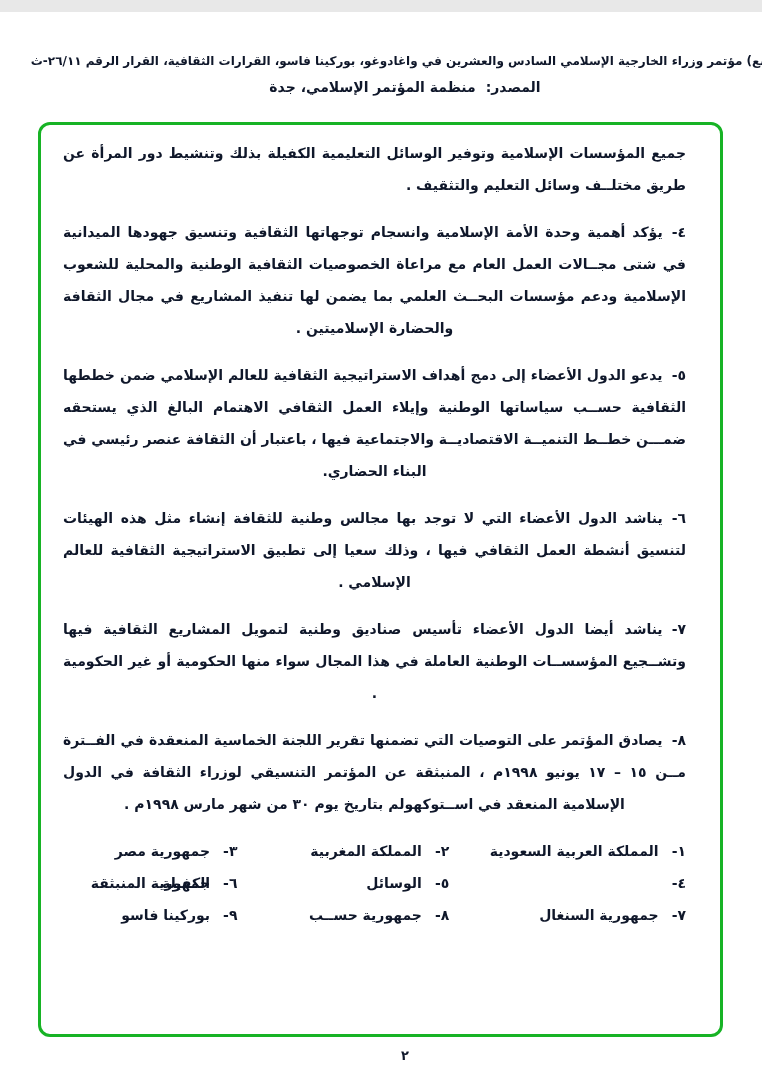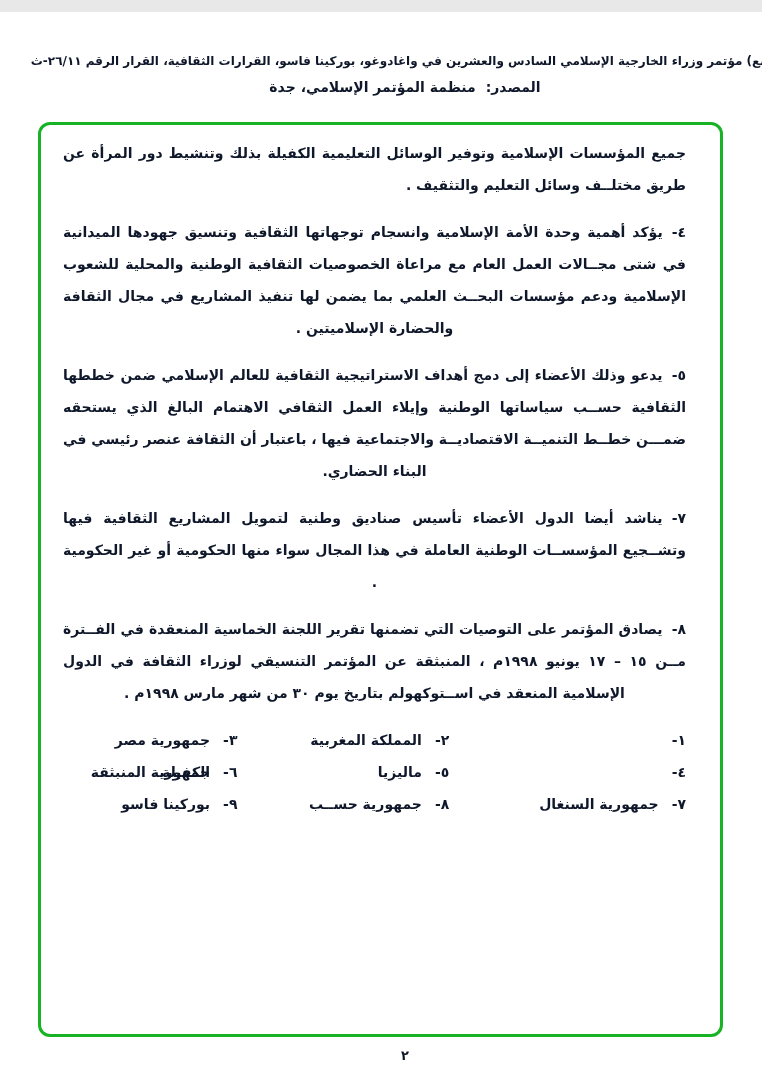--- a/index.html
+++ b/index.html
@@ -66,49 +66,51 @@
   <div class="hdr2">
     <span class="src-label">المصدر:</span><span>منظمة المؤتمر الإسلامي، جدة</span>
   </div>
 
   <div class="frame" style="border-color: rgb(23, 179, 37);">
 
     <p class="cont">جميع المؤسسات الإسلامية وتوفير الوسائل التعليمية الكفيلة بذلك وتنشيط دور المرأة عن طريق مختلــف وسائل التعليم والتثقيف .</p>
 
     <p class="item"><span class="num">٤-</span><span>يؤكد أهمية وحدة الأمة الإسلامية وانسجام توجهاتها الثقافية وتنسيق جهودها الميدانية في شتى مجــالات العمل العام مع مراعاة الخصوصيات الثقافية الوطنية والمحلية للشعوب الإسلامية ودعم مؤسسات البحــث العلمي بما يضمن لها تنفيذ المشاريع في مجال الثقافة والحضارة الإسلاميتين .</span></p>
 
-    <p class="item"><span class="num">٥-</span><span>يدعو وذلك الأعضاء إلى دمج أهداف الاستراتيجية الثقافية للعالم الإسلامي ضمن خططها الثقافية حســب سياساتها الوطنية وإيلاء العمل الثقافي الاهتمام البالغ الذي يستحقه ضمـــن خطــط التنميــة الاقتصاديــة والاجتماعية فيها ، باعتبار أن الثقافة عنصر رئيسي في البناء الحضاري.</span></p>
+    <p class="item"><span class="num">٥-</span><span>يدعو الدول الأعضاء إلى دمج أهداف الاستراتيجية الثقافية للعالم الإسلامي ضمن خططها الثقافية حســب سياساتها الوطنية وإيلاء العمل الثقافي الاهتمام البالغ الذي يستحقه ضمـــن خطــط التنميــة الاقتصاديــة والاجتماعية فيها ، باعتبار أن الثقافة عنصر رئيسي في البناء الحضاري.</span></p>
 
+    <p class="item"><span class="num">٦-</span><span>يناشد الدول الأعضاء التي لا توجد بها مجالس وطنية للثقافة إنشاء مثل هذه الهيئات لتنسيق أنشطة العمل الثقافي فيها ، وذلك سعيا إلى تطبيق الاستراتيجية الثقافية للعالم الإسلامي .</span></p>
 
     <p class="item"><span class="num">٧-</span><span>يناشد أيضا الدول الأعضاء تأسيس صناديق وطنية لتمويل المشاريع الثقافية فيها وتشــجيع المؤسســات الوطنية العاملة في هذا المجال سواء منها الحكومية أو غير الحكومية .</span></p>
 
     <p class="item"><span class="num">٨-</span><span>يصادق المؤتمر على التوصيات التي تضمنها تقرير اللجنة الخماسية المنعقدة في الفــترة مــن ١٥ – ١٧ يونيو ١٩٩٨م ، المنبثقة عن المؤتمر التنسيقي لوزراء الثقافة في الدول الإسلامية المنعقد في اســتوكهولم بتاريخ يوم ٣٠ من شهر مارس ١٩٩٨م .</span></p>
 
 
     <div class="council">
       <div class="c-row">
         <div class="c-cell c-col0">
             <span class="c-num">١-</span>
+            <span>المملكة العربية السعودية</span>
           </div>
         <div class="c-cell c-col1">
             <span class="c-num">٢-</span>
             <span>المملكة المغربية</span>
           </div>
         <div class="c-cell c-col2">
             <span class="c-num">٣-</span>
             <span>جمهورية مصر الكفيلة</span>
           </div>
       </div>
       <div class="c-row">
         <div class="c-cell c-col0">
             <span class="c-num">٤-</span>
           </div>
         <div class="c-cell c-col1">
             <span class="c-num">٥-</span>
-            <span>ماليزيا</span>
+            <span>الوسائل</span>
           </div>
         <div class="c-cell c-col2">
             <span class="c-num">٦-</span>
             <span>جمهورية المنبثقة</span>
           </div>
       </div>
       <div class="c-row">
         <div class="c-cell c-col0">
             <span class="c-num">٧-</span>
             <span>جمهورية السنغال</span>

